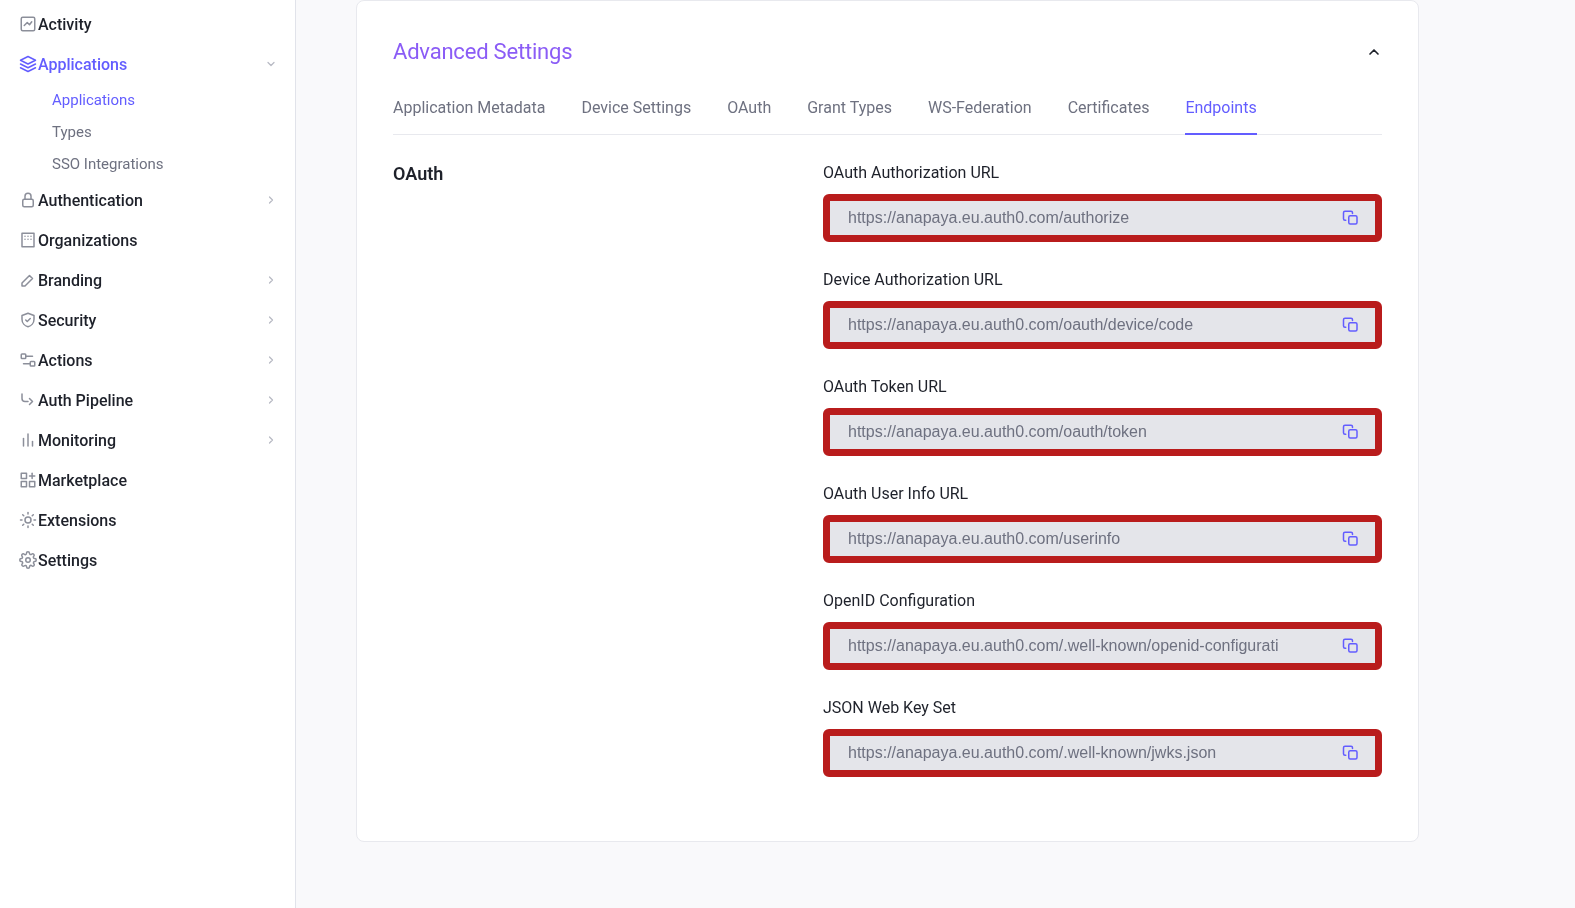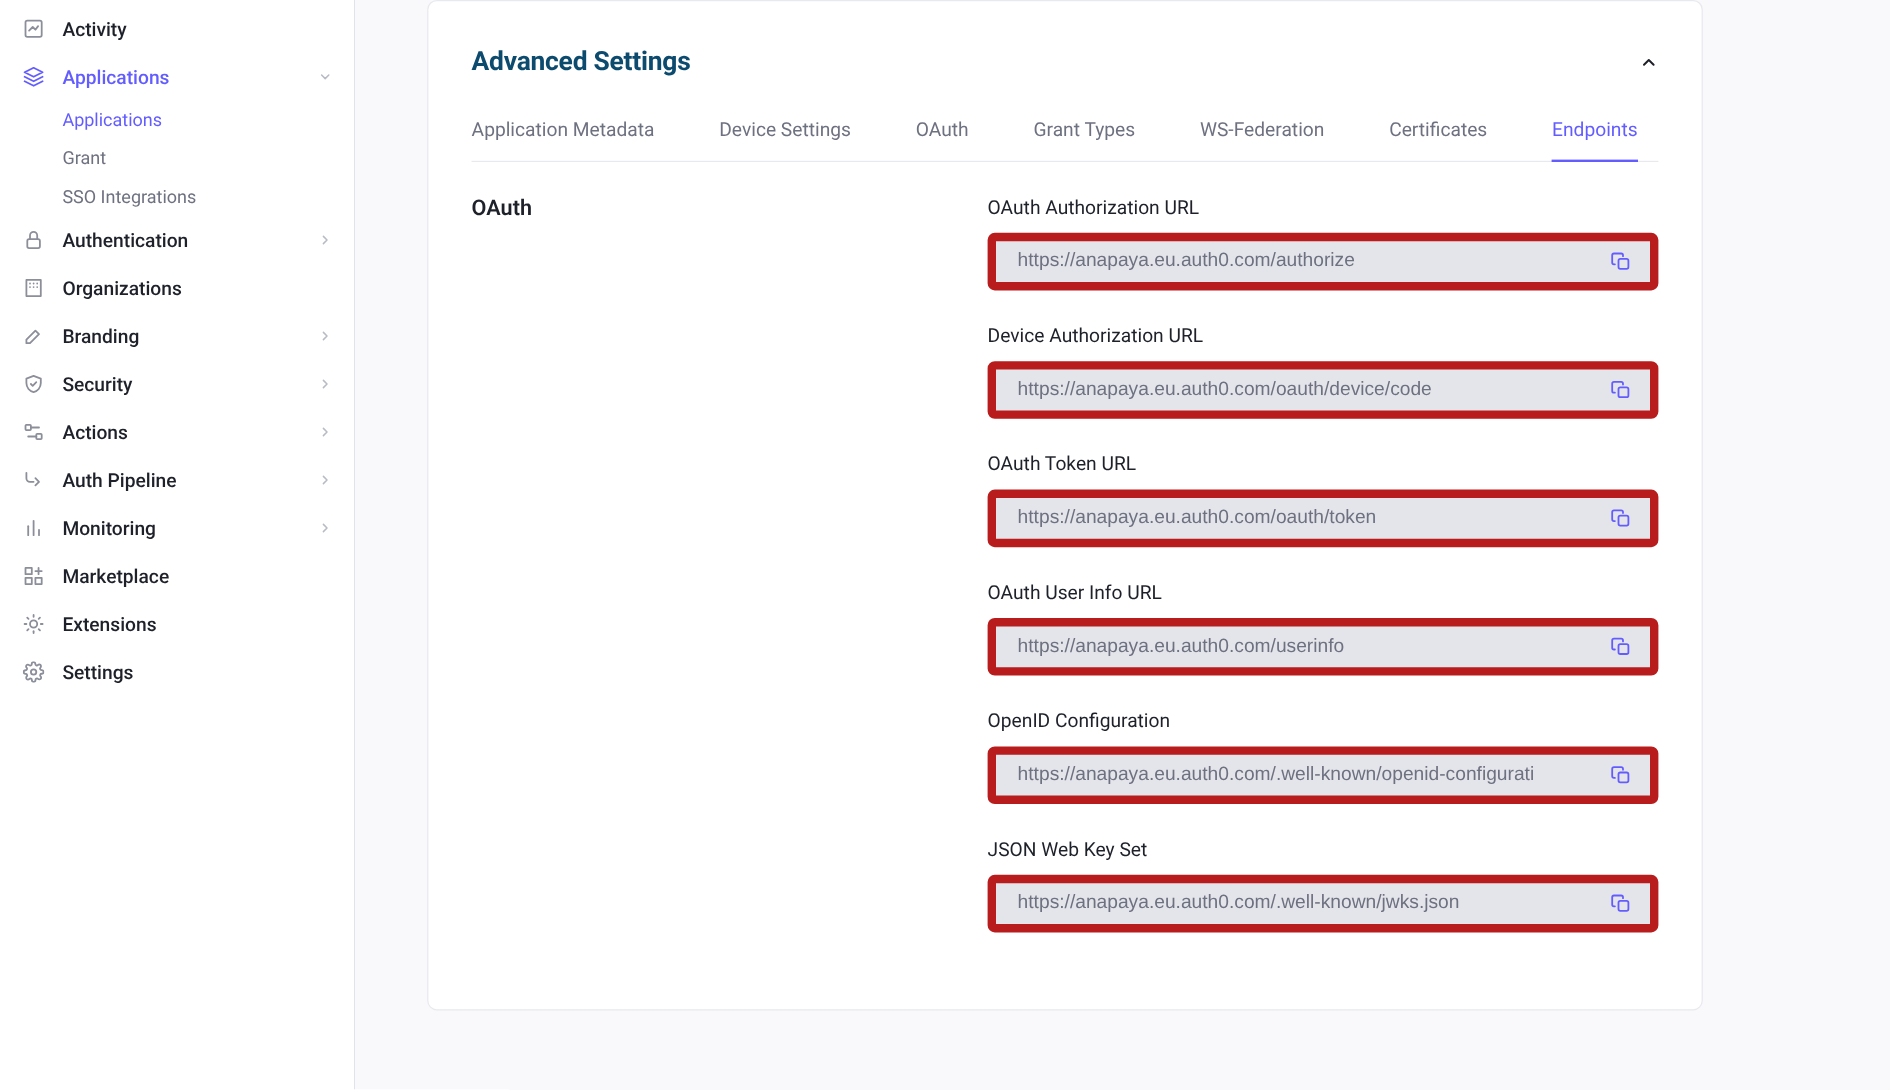--- a/index.html
+++ b/index.html
@@ -17,21 +17,20 @@
     width: 296px;
     border-right: 1px solid #e1e3ea;
     padding-top: 4px;
     flex-shrink: 0;
   }
   .nav-item {
     display: flex;
     align-items: center;
     padding: 10px 18px 10px 18px;
     cursor: pointer;
-    gap: 14px;
     color: #1e212a;
     font-weight: 500;
   }
   .nav-item.active { color: #635dff; }
   .nav-item .icon {
     width: 20px;
     height: 20px;
     display: inline-flex;
     align-items: center;
     justify-content: center;
@@ -65,31 +64,31 @@
     width: 1063px;
     padding: 38px 36px 36px 36px;
   }
   .section-header {
     display: flex;
     align-items: center;
     justify-content: space-between;
   }
   .section-title {
     font-size: 22px;
-    font-weight: 700;
-    color: #0c4a6e;
+    font-weight: 400;
+    color: #8b5cf6;
     letter-spacing: -0.2px;
   }
   .collapse-btn {
     color: #1e212a;
     cursor: pointer;
   }
   .tabs {
     display: flex;
-    gap: 54px;
+    gap: 36px;
     margin-top: 34px;
     border-bottom: 1px solid #e8e9ee;
   }
   .tab {
     padding-bottom: 16px;
     color: #6e7180;
     cursor: pointer;
     font-size: 16px;
     margin-bottom: -1px;
   }
@@ -176,21 +175,21 @@
         </span>
         <span class="label">Applications</span>
         <span class="chev">
           <svg width="12" height="12" viewBox="0 0 24 24" fill="none" stroke="currentColor" stroke-width="2.5" stroke-linecap="round" stroke-linejoin="round">
             <polyline points="6 9 12 15 18 9"></polyline>
           </svg>
         </span>
       </div>
       <div class="sub-items">
         <div class="sub-item active">Applications</div>
-        <div class="sub-item">Grant</div>
+        <div class="sub-item">Types</div>
         <div class="sub-item">SSO Integrations</div>
       </div>
       <div class="nav-item">
         <span class="icon">
           <svg width="18" height="18" viewBox="0 0 24 24" fill="none" stroke="currentColor" stroke-width="2" stroke-linecap="round" stroke-linejoin="round">
             <rect x="5" y="11" width="14" height="10" rx="2"></rect>
             <path d="M8 11V7a4 4 0 0 1 8 0v4"></path>
           </svg>
         </span>
         <span class="label">Authentication</span>

